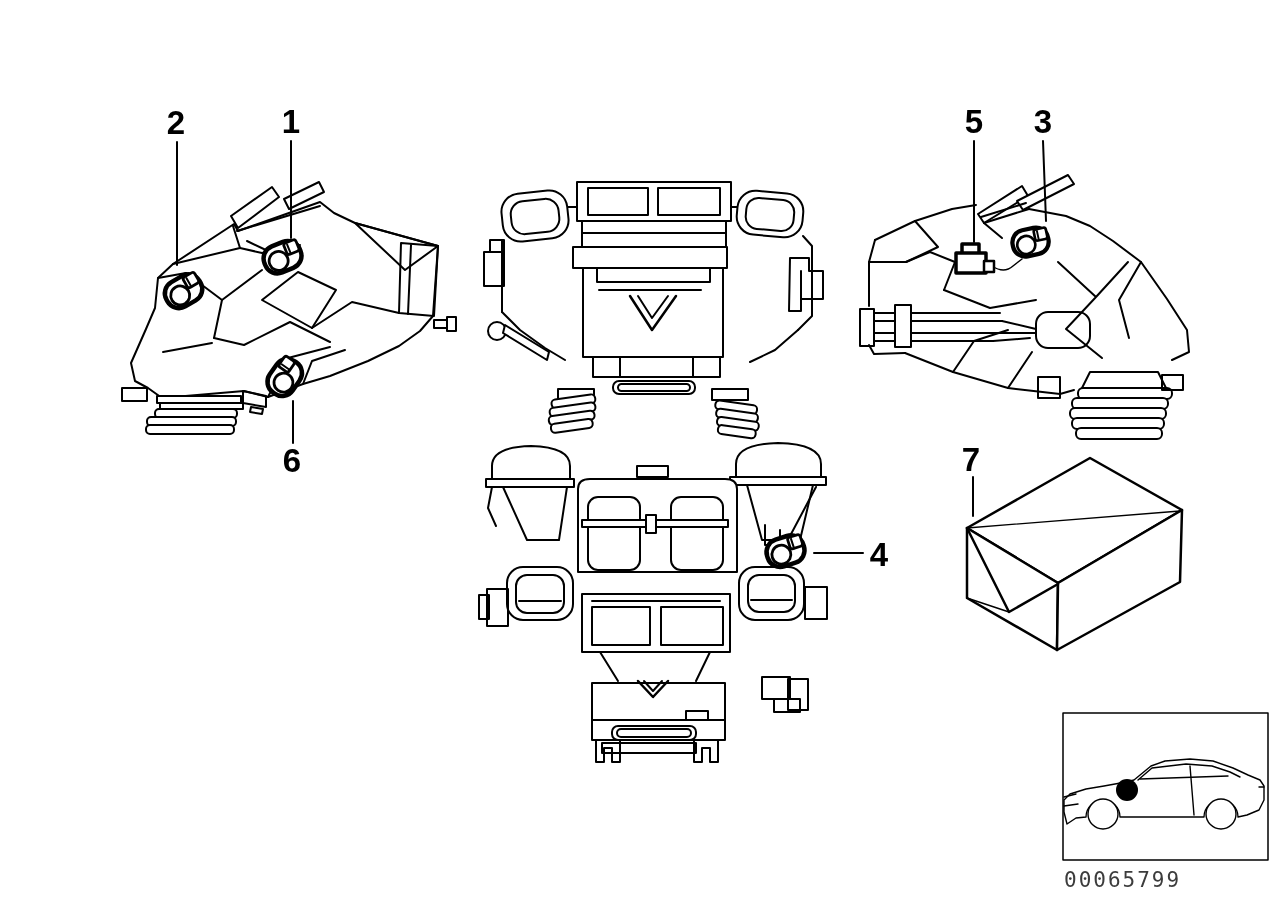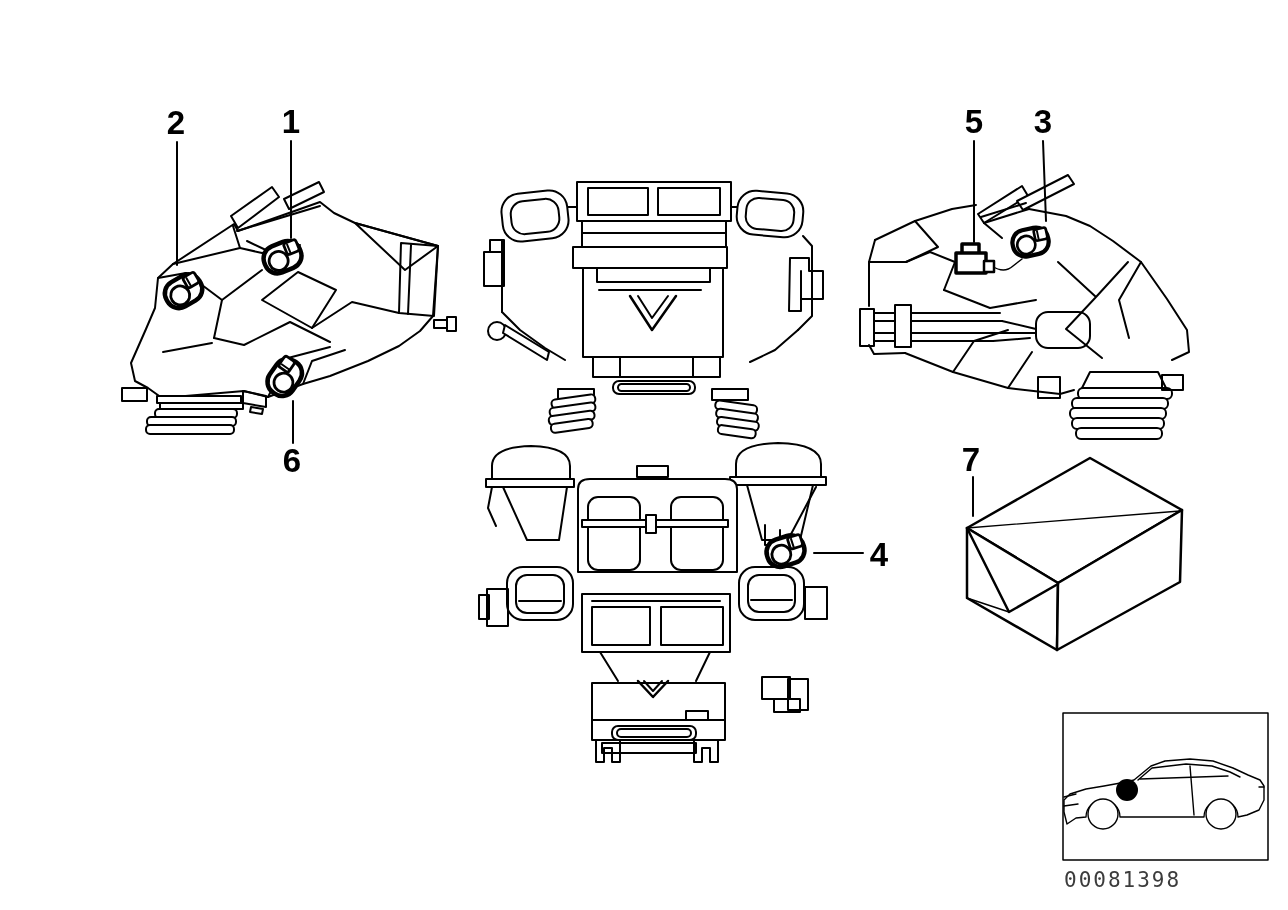--- a/index.html
+++ b/index.html
@@ -252,15 +252,15 @@
 </svg>
 
 <div class="callout" style="left:291px;top:121px">1</div>
 <div class="callout" style="left:176px;top:122px">2</div>
 <div class="callout" style="left:1043px;top:121px">3</div>
 <div class="callout" style="left:879px;top:554px">4</div>
 <div class="callout" style="left:974px;top:121px">5</div>
 <div class="callout" style="left:292px;top:460px">6</div>
 <div class="callout" style="left:971px;top:459px">7</div>
 
-<div class="imgnum">00081398</div>
+<div class="imgnum">00065799</div>
 
 </div>
 
 </body></html>

